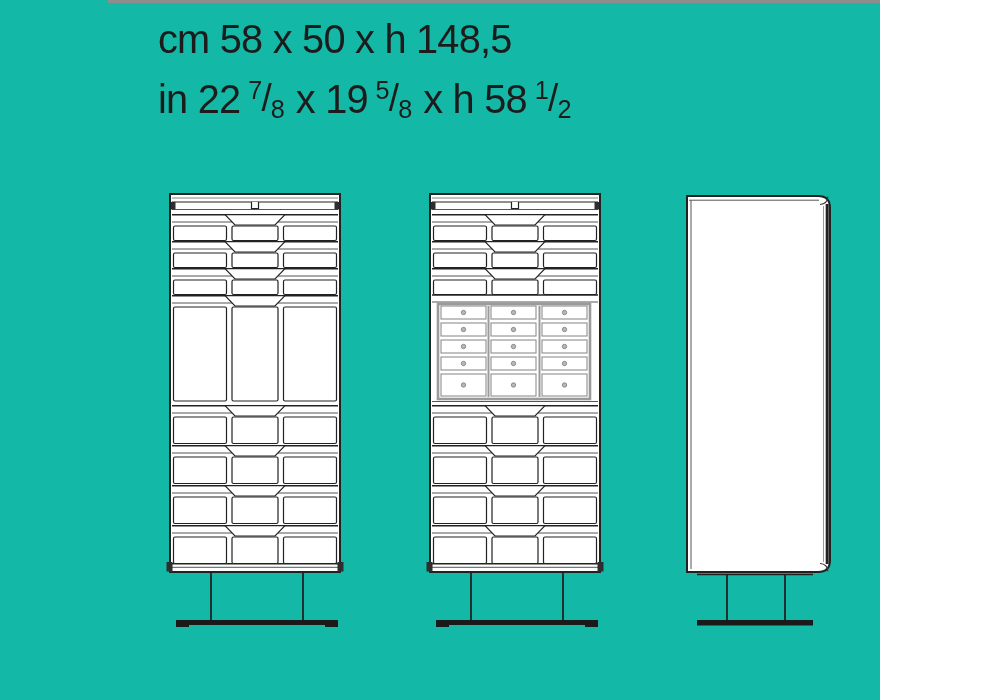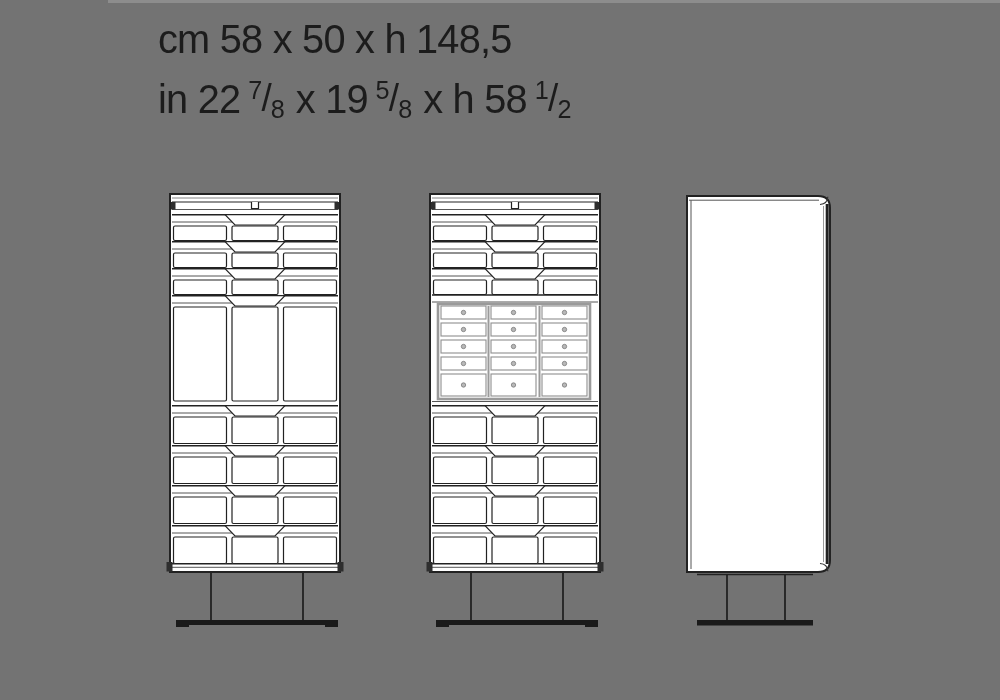--- a/index.html
+++ b/index.html
@@ -1,17 +1,17 @@
 <!DOCTYPE html>
 <html><head>
 <meta charset="utf-8">
 <style>
   html,body{margin:0;padding:0;background:#ffffff;}
   .canvas{
-    position:relative;width:1000px;height:700px;background:#737373;overflow:hidden;
+    position:relative;width:880px;height:700px;background:#14b8a6;overflow:hidden;
     font-family:"Liberation Sans",sans-serif;color:#1c1c1c;
   }
   .top-rule{position:absolute;left:108px;top:0;width:892px;height:3px;background:#8d8d8d;}
   .dims{position:absolute;left:158px;top:14px;white-space:nowrap;}
   .dims .line{
     font-size:41px;line-height:51px;letter-spacing:-0.8px;
     transform:scaleX(0.97);transform-origin:left center;white-space:nowrap;
   }
   .sep{margin-left:10px;}
   .frac{margin-left:8px;margin-right:2px;}

